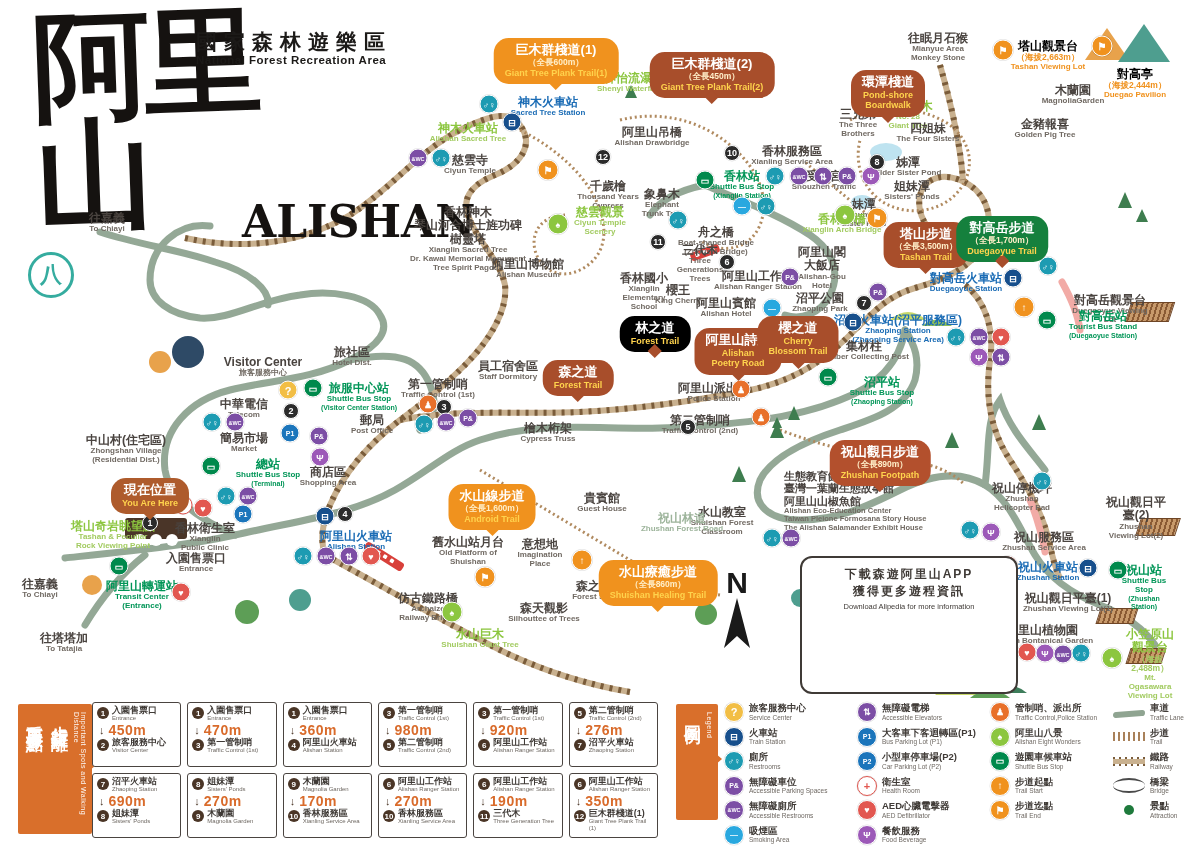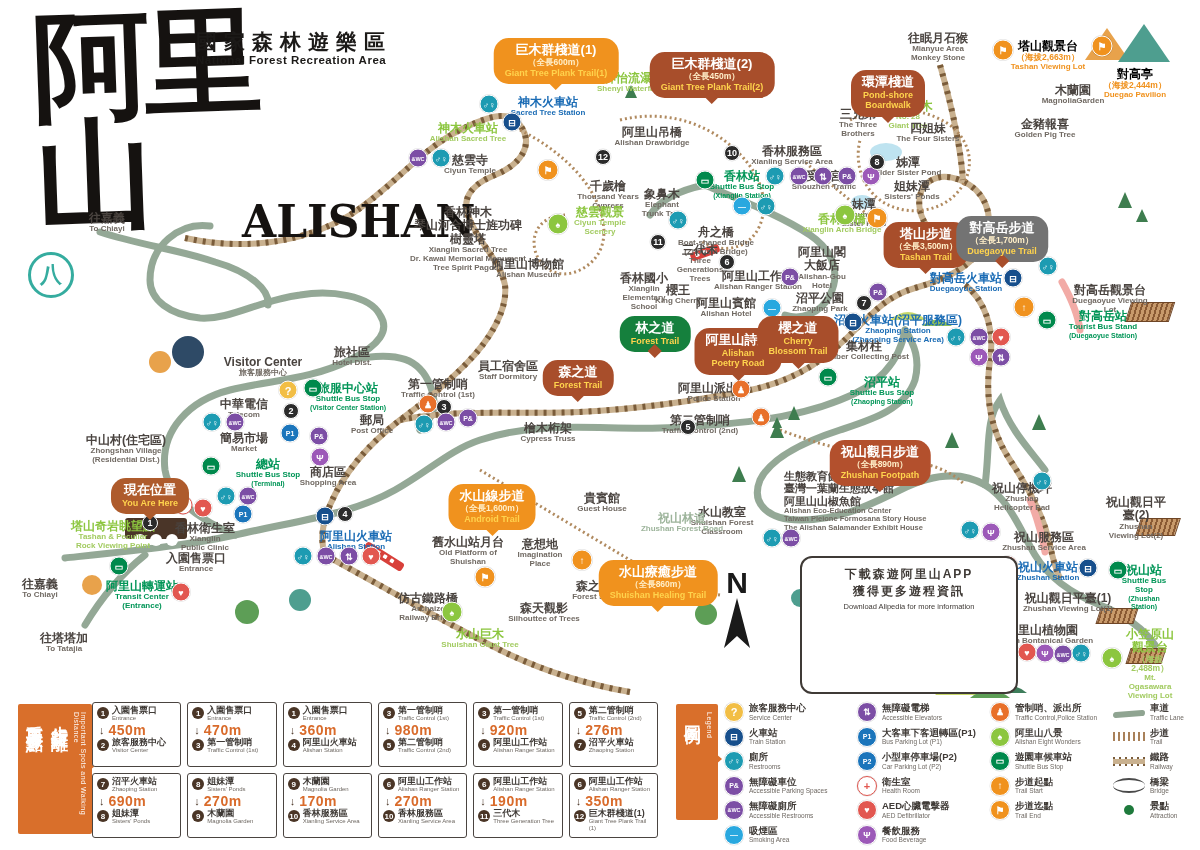--- a/index.html
+++ b/index.html
@@ -720,45 +720,45 @@
 (Zhouzhi Bridge)</div></div>
       <div class="poi t-plain" style="left: 528px; top: 258px;"><div class="zh">阿里山博物館</div><div class="en">Alishan Museum</div></div>
       <div class="poi t-plain" style="left: 644px; top: 272px;"><div class="zh">香林國小</div><div class="en">Xianglin
 Elementary
 School</div></div>
       <div class="poi t-plain" style="left: 700px; top: 244px;"><div class="zh">三代木</div><div class="en">Three
 Generations
 Trees</div></div>
       <div class="poi t-plain" style="left: 678px; top: 284px;"><div class="zh">櫻王</div><div class="en">King Cherry</div></div>
       <div class="bubble" style="left: 926px; top: 222px; background: rgb(168, 78, 43);"><div class="tail" style="background: rgb(168, 78, 43);"></div><div class="zh">塔山步道</div><div class="sub">（全長3,500m）</div><div class="en">Tashan Trail</div></div>
-      <div class="bubble" style="left: 1002px; top: 216px; background: #737373;"><div class="tail" style="background: rgb(168, 78, 43);"></div><div class="zh">對高岳步道</div><div class="sub">（全長1,700m）</div><div class="en">Duegaoyue Trail</div></div>
+      <div class="bubble" style="left: 1002px; top: 216px; background: #15803d;"><div class="tail" style="background: rgb(168, 78, 43);"></div><div class="zh">對高岳步道</div><div class="sub">（全長1,700m）</div><div class="en">Duegaoyue Trail</div></div>
       <div class="poi t-plain" style="left: 822px; top: 246px;"><div class="zh">阿里山閣
 大飯店</div><div class="en">Alishan-Gou
 Hotel</div></div>
       <div class="poi t-blue" style="left: 966px; top: 272px;"><div class="zh">對高岳火車站</div><div class="en">Duegaoyue Station</div></div>
-      <div class="poi t-plain" style="left: 1110px; top: 284px; text-align: center;"><div class="zh">對高岳觀景台</div><div class="en">Duegaoyue Viewing Lot</div></div>
+      <div class="poi t-plain" style="left: 1110px; top: 294px; text-align: center;"><div class="zh">對高岳觀景台</div><div class="en">Duegaoyue Viewing Lot</div></div>
       <div class="poi t-stop" style="left: 1103px; top: 310px;"><div class="zh">對高岳站</div><div class="en">Tourist Bus Stand</div><div class="en2">(Duegaoyue Station)</div></div>
       <div class="poi t-blue" style="left: 898px; top: 314px;"><div class="zh">沼平火車站(沼平服務區)</div><div class="en">Zhaoping Station
 (Zhaoping Service Area)</div></div>
       <div class="poi t-plain" style="left: 864px; top: 340px;"><div class="zh">集材柱</div><div class="en">Lumber Collecting Post</div></div>
       <div class="poi t-stop" style="left: 882px; top: 376px;"><div class="zh">沼平站</div><div class="en">Shuttle Bus Stop</div><div class="en2">(Zhaoping Station)</div></div>
       <div class="poi t-plain" style="left: 758px; top: 270px;"><div class="zh">阿里山工作站</div><div class="en">Alishan Ranger Station</div></div>
       <div class="poi t-plain" style="left: 726px; top: 297px;"><div class="zh">阿里山賓館</div><div class="en">Alishan Hotel</div></div>
       <div class="poi t-plain" style="left: 820px; top: 292px;"><div class="zh">沼平公園</div><div class="en">Zhaoping Park</div></div>
-      <div class="bubble" style="left: 655px; top: 316px; background: #15803d;"><div class="tail" style="background: rgb(168, 78, 43);"></div><div class="zh">林之道</div><div class="en">Forest Trail</div></div>
+      <div class="bubble" style="left: 655px; top: 316px; background: #000000;"><div class="tail" style="background: rgb(168, 78, 43);"></div><div class="zh">林之道</div><div class="en">Forest Trail</div></div>
       <div class="bubble" style="left: 738px; top: 328px; background: rgb(168, 78, 43);"><div class="tail" style="background: rgb(168, 78, 43);"></div><div class="zh">阿里山詩路</div><div class="en">Alishan
 Poetry Road</div></div>
       <div class="bubble" style="left: 798px; top: 316px; background: rgb(168, 78, 43);"><div class="tail" style="background: rgb(168, 78, 43);"></div><div class="zh">櫻之道</div><div class="en">Cherry
 Blossom Trail</div></div>
       <div class="bubble" style="left: 578px; top: 360px; background: rgb(168, 78, 43);"><div class="tail" style="background: rgb(168, 78, 43);"></div><div class="zh">森之道</div><div class="en">Forest Trail</div></div>
       <div class="poi t-plain" style="left: 508px; top: 360px;"><div class="zh">員工宿舍區</div><div class="en">Staff Dormitory</div></div>
       <div class="poi t-plain" style="left: 438px; top: 378px;"><div class="zh">第一管制哨</div><div class="en">Traffic Control (1st)</div></div>
       <div class="poi t-plain" style="left: 263px; top: 356px;"><div class="zh">Visitor Center</div><div class="en">旅客服務中心</div></div>
       <div class="poi t-plain" style="left: 352px; top: 346px;"><div class="zh">旅社區</div><div class="en">Hotel Dist.</div></div>
-      <div class="poi t-stop" style="left: 348px; top: 382px;"><div class="zh">旅服中心站</div><div class="en">Shuttle Bus Stop</div><div class="en2">(Visitor Center Station)</div></div>
+      <div class="poi t-stop" style="left: 359px; top: 382px;"><div class="zh">旅服中心站</div><div class="en">Shuttle Bus Stop</div><div class="en2">(Visitor Center Station)</div></div>
       <div class="poi t-plain" style="left: 244px; top: 398px;"><div class="zh">中華電信</div><div class="en">Telecom</div></div>
       <div class="poi t-plain" style="left: 372px; top: 414px;"><div class="zh">郵局</div><div class="en">Post Office</div></div>
       <div class="poi t-plain" style="left: 244px; top: 432px;"><div class="zh">簡易市場</div><div class="en">Market</div></div>
       <div class="poi t-plain" style="left: 126px; top: 434px;"><div class="zh">中山村(住宅區)</div><div class="en">Zhongshan Village
 (Residential Dist.)</div></div>
       <div class="poi t-stop" style="left: 268px; top: 458px;"><div class="zh">總站</div><div class="en">Shuttle Bus Stop</div><div class="en2">(Terminal)</div></div>
       <div class="poi t-plain" style="left: 328px; top: 466px;"><div class="zh">商店區</div><div class="en">Shopping Area</div></div>
       <div class="bubble" style="left: 150px; top: 478px; background: rgb(174, 91, 44);"><div class="tail" style="background: rgb(174, 91, 44);"></div><div class="zh">現在位置</div><div class="en">You Are Here</div></div>
       <div class="poi t-green" style="left: 113px; top: 520px;"><div class="zh">塔山奇岩眺望點</div><div class="en">Tashan &amp; Peculiar
 Rock Viewing Point</div></div>

